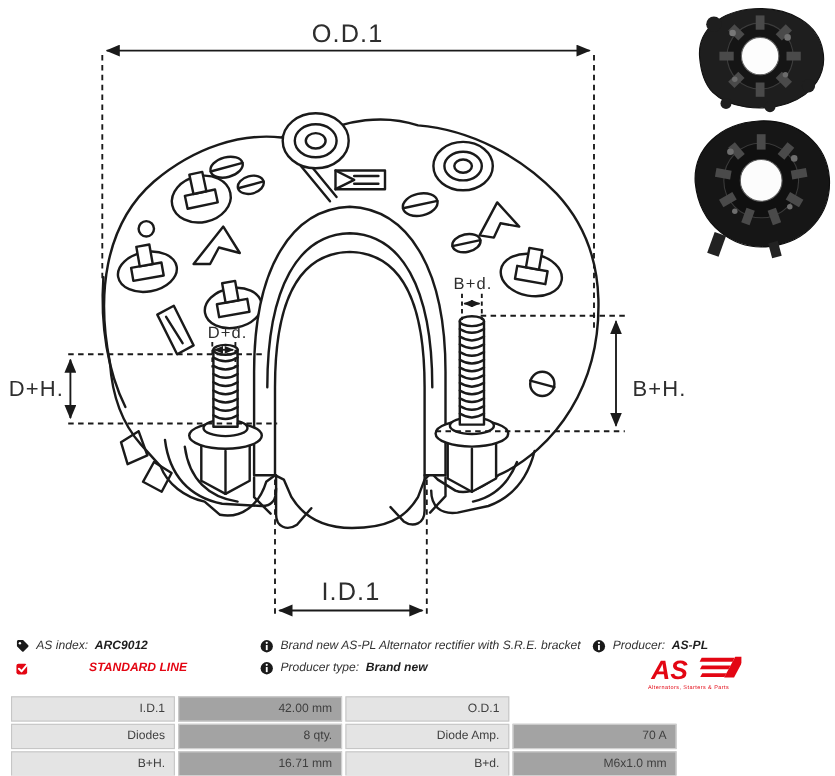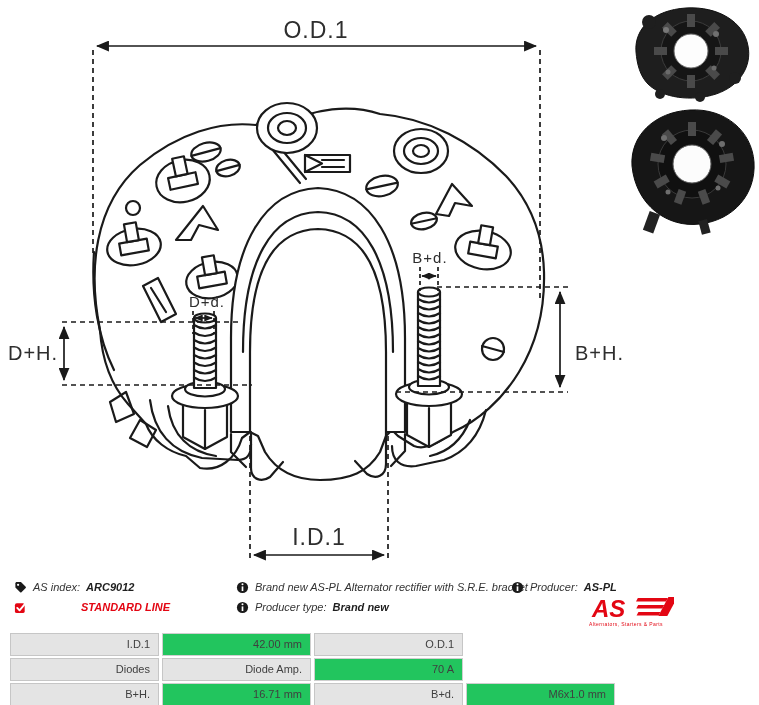--- a/index.html
+++ b/index.html
@@ -11,21 +11,21 @@
   .dim-label{fill:#2e2e2e;letter-spacing:1px;}
   .info-item{position:absolute;display:flex;align-items:flex-start;gap:6px;font-size:11px;color:#333;white-space:nowrap;font-style:italic;}
   .info-item b{font-weight:700;color:#1e1e1e;}
   .red-bold{color:#e30613;font-weight:700;margin-left:48px;}
   .ic{width:13px;height:13px;flex:0 0 auto;display:block;}
   .spec-table{position:absolute;left:10px;top:633px;width:606px;}
   .spec-row{display:flex;gap:3px;margin-bottom:2px;}
   .cell{box-sizing:border-box;height:23px;line-height:21px;text-align:right;
         padding-right:8px;font-size:11px;color:#3f3f3f;}
   .cell.lab{width:149px;background:#e4e4e4;border:1px solid #c6c6c6;}
-  .cell.val{width:149px;background:#22c55e;border:1px solid #cfcfcf;}
+  .cell.val{width:149px;background:#a3a3a3;border:1px solid #cfcfcf;}
   .as-logo{position:absolute;left:578px;top:594px;}
 </style>
 </head>
 <body>
 
 <svg width="759" height="572" viewBox="0 0 759 572" style="position:absolute;left:0;top:0;">
   <defs>
     <marker id="ah" viewBox="0 0 12 10" refX="11" refY="5" markerWidth="13" markerHeight="11" orient="auto-start-reverse" markerUnits="userSpaceOnUse">
         <path d="M0,0 L12,5 L0,10 Z" fill="#1a1a1a"></path>
       </marker>
@@ -272,21 +272,21 @@
 <div class="info-item" style="left:236px;top:601px;">
   <svg class="ic" viewBox="0 0 14 14">
     <circle cx="7" cy="7" r="6" fill="#1a1a1a"></circle>
     <rect x="6.1" y="5.8" width="1.8" height="5" fill="#fff"></rect>
       <circle cx="7" cy="3.6" r="1.1" fill="#fff"></circle>
   </svg>
   <span>Producer type:</span>
     <b>Brand new</b>
 </div>
 
-<div class="info-item" style="left:511px;top:581px;">
+<div class="info-item" style="left:538px;top:581px;">
   <svg class="ic" viewBox="0 0 14 14">
     <circle cx="7" cy="7" r="6" fill="#1a1a1a"></circle>
     <rect x="6.1" y="5.8" width="1.8" height="5" fill="#fff"></rect>
       <circle cx="7" cy="3.6" r="1.1" fill="#fff"></circle>
   </svg>
   <span>Producer:</span>
     <b>AS-PL</b>
 </div>
 
 <svg class="as-logo" width="96" height="36" viewBox="0 0 96 36">
@@ -301,20 +301,21 @@
 </svg>
 
 <div class="spec-table">
   <div class="spec-row">
     <div class="cell lab">I.D.1</div>
     <div class="cell val">42.00 mm</div>
     <div class="cell lab">O.D.1</div>
   </div>
   <div class="spec-row">
     <div class="cell lab">Diodes</div>
+    <div class="cell val">8 qty.</div>
     <div class="cell lab">Diode Amp.</div>
     <div class="cell val">70 A</div>
   </div>
   <div class="spec-row">
     <div class="cell lab">B+H.</div>
     <div class="cell val">16.71 mm</div>
     <div class="cell lab">B+d.</div>
     <div class="cell val">M6x1.0 mm</div>
   </div>
 </div>

